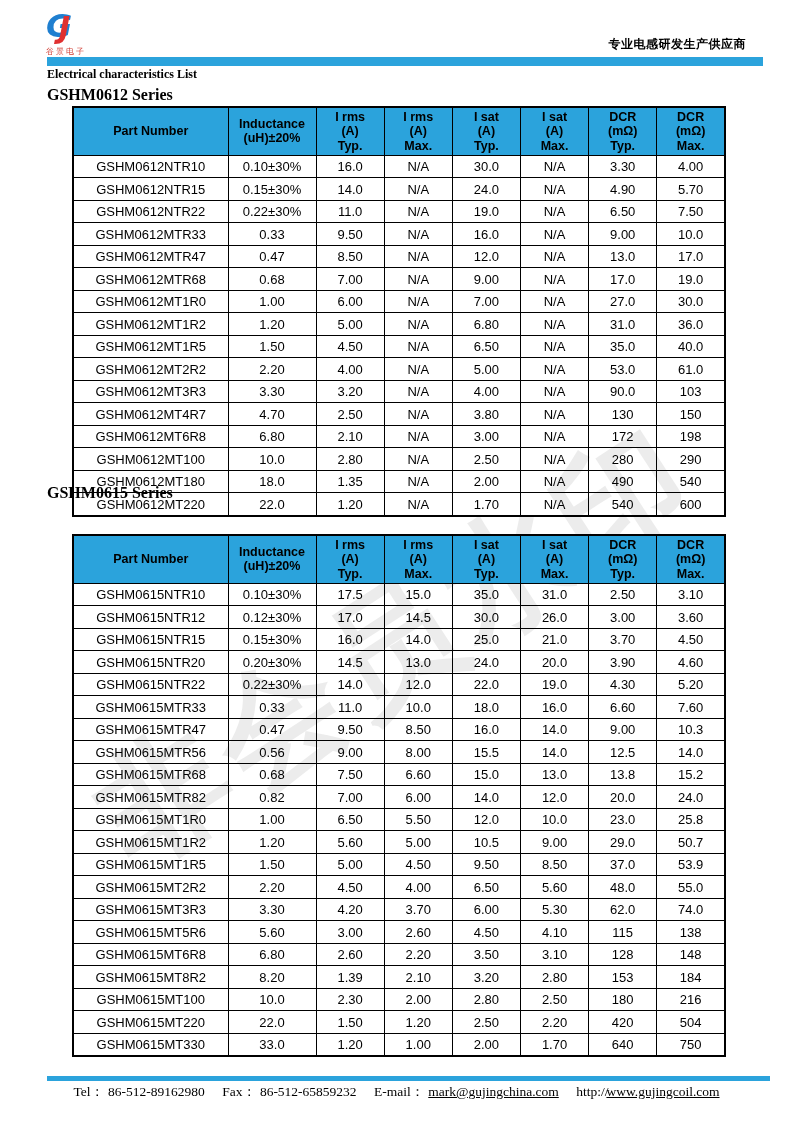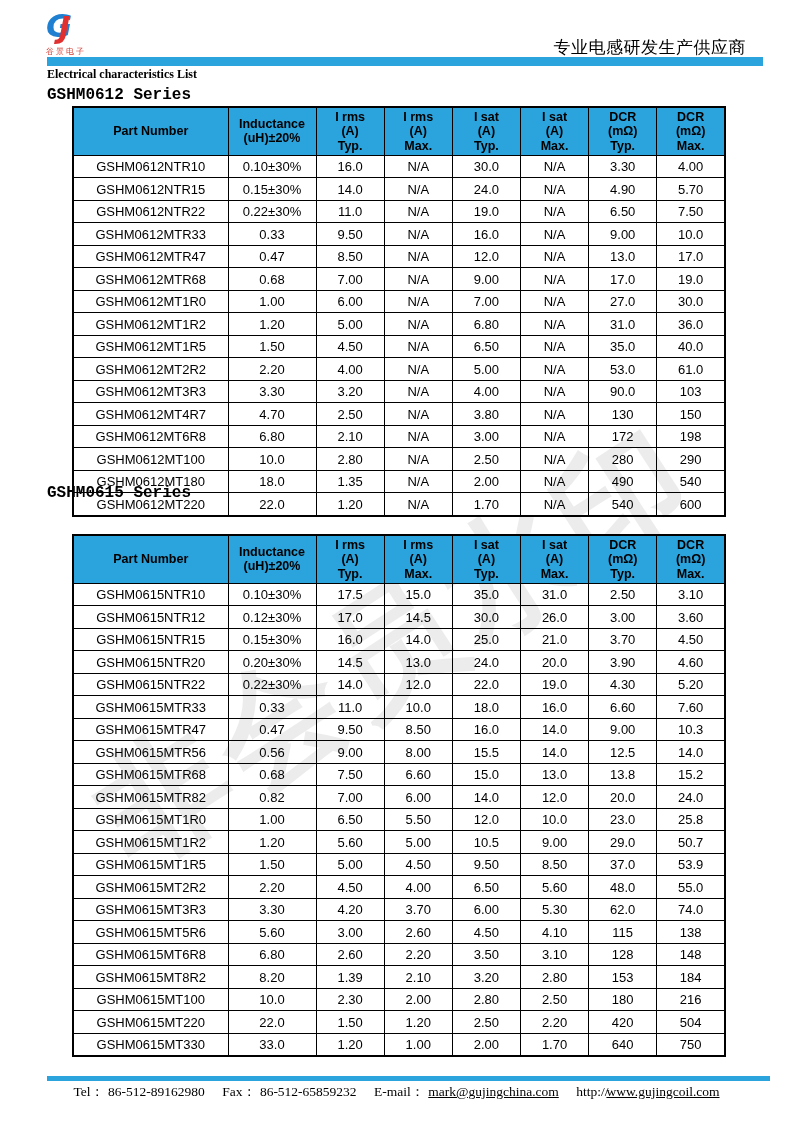--- a/index.html
+++ b/index.html
@@ -7,26 +7,26 @@
   .page{
     position:relative; width:793px; height:1122px; background:#fff;
     overflow:hidden; font-family:"Liberation Sans", sans-serif; color:#000;
   }
   
   .logo{ position:absolute; left:46px; top:10px; width:120px; }
   .logo-letters{ position:relative; height:34px; width:60px; }
   .logo-g{ position:absolute; left:0; top:0; font:italic 900 32px/1 "DejaVu Sans", sans-serif; color:#1f7fd0; }
   .logo-j{ position:absolute; left:13px; top:3px; font:italic 900 30px/1 "DejaVu Sans", sans-serif; color:#e33o; color:#e03030; }
   .logo-caption{ margin-top:2px; font-size:8px; color:#d03a30; letter-spacing:2px; white-space:nowrap; }
-  .tagline{ position:absolute; right:47px; top:36px; font-weight:normal; font-size:17px; letter-spacing:0.5px;text-align:right; }
+  .tagline{ position:absolute; right:47px; top:36px; font-weight:bold; font-size:12px; letter-spacing:0.5px;text-align:right; }
   .bar-top{ position:absolute; left:47px; top:57px; width:716px; height:9px; background:var(--accent); }
   .bar-bottom{ position:absolute; left:47px; top:1076px; width:723px; height:5px; background:var(--accent); }
 
   .doc-title{ position:absolute; left:47px; top:67px; font-family:"Liberation Serif", serif; font-weight:bold; font-size:12px; }
-  .series-title{ position:absolute; left:47px; font-family:Liberation Mono, monospace; font-weight:bold; font-size:16px; }
+  .series-title{ position:absolute; left:47px; font-family:Liberation Serif, serif; font-weight:bold; font-size:16px; }
   .series-0612{ top:86px; }
   .series-0615{ top:484px; }
 
   
   .dtable{ position:absolute; left:72px; width:654px; border-collapse:collapse; table-layout:fixed;
            border:2px solid #000; background:transparent; }
   .table-0612{ top:106px; }
   .table-0615{ top:534px; }
   .dtable th{
     background:var(--accent); border:1px solid #000; padding:2px 0;

